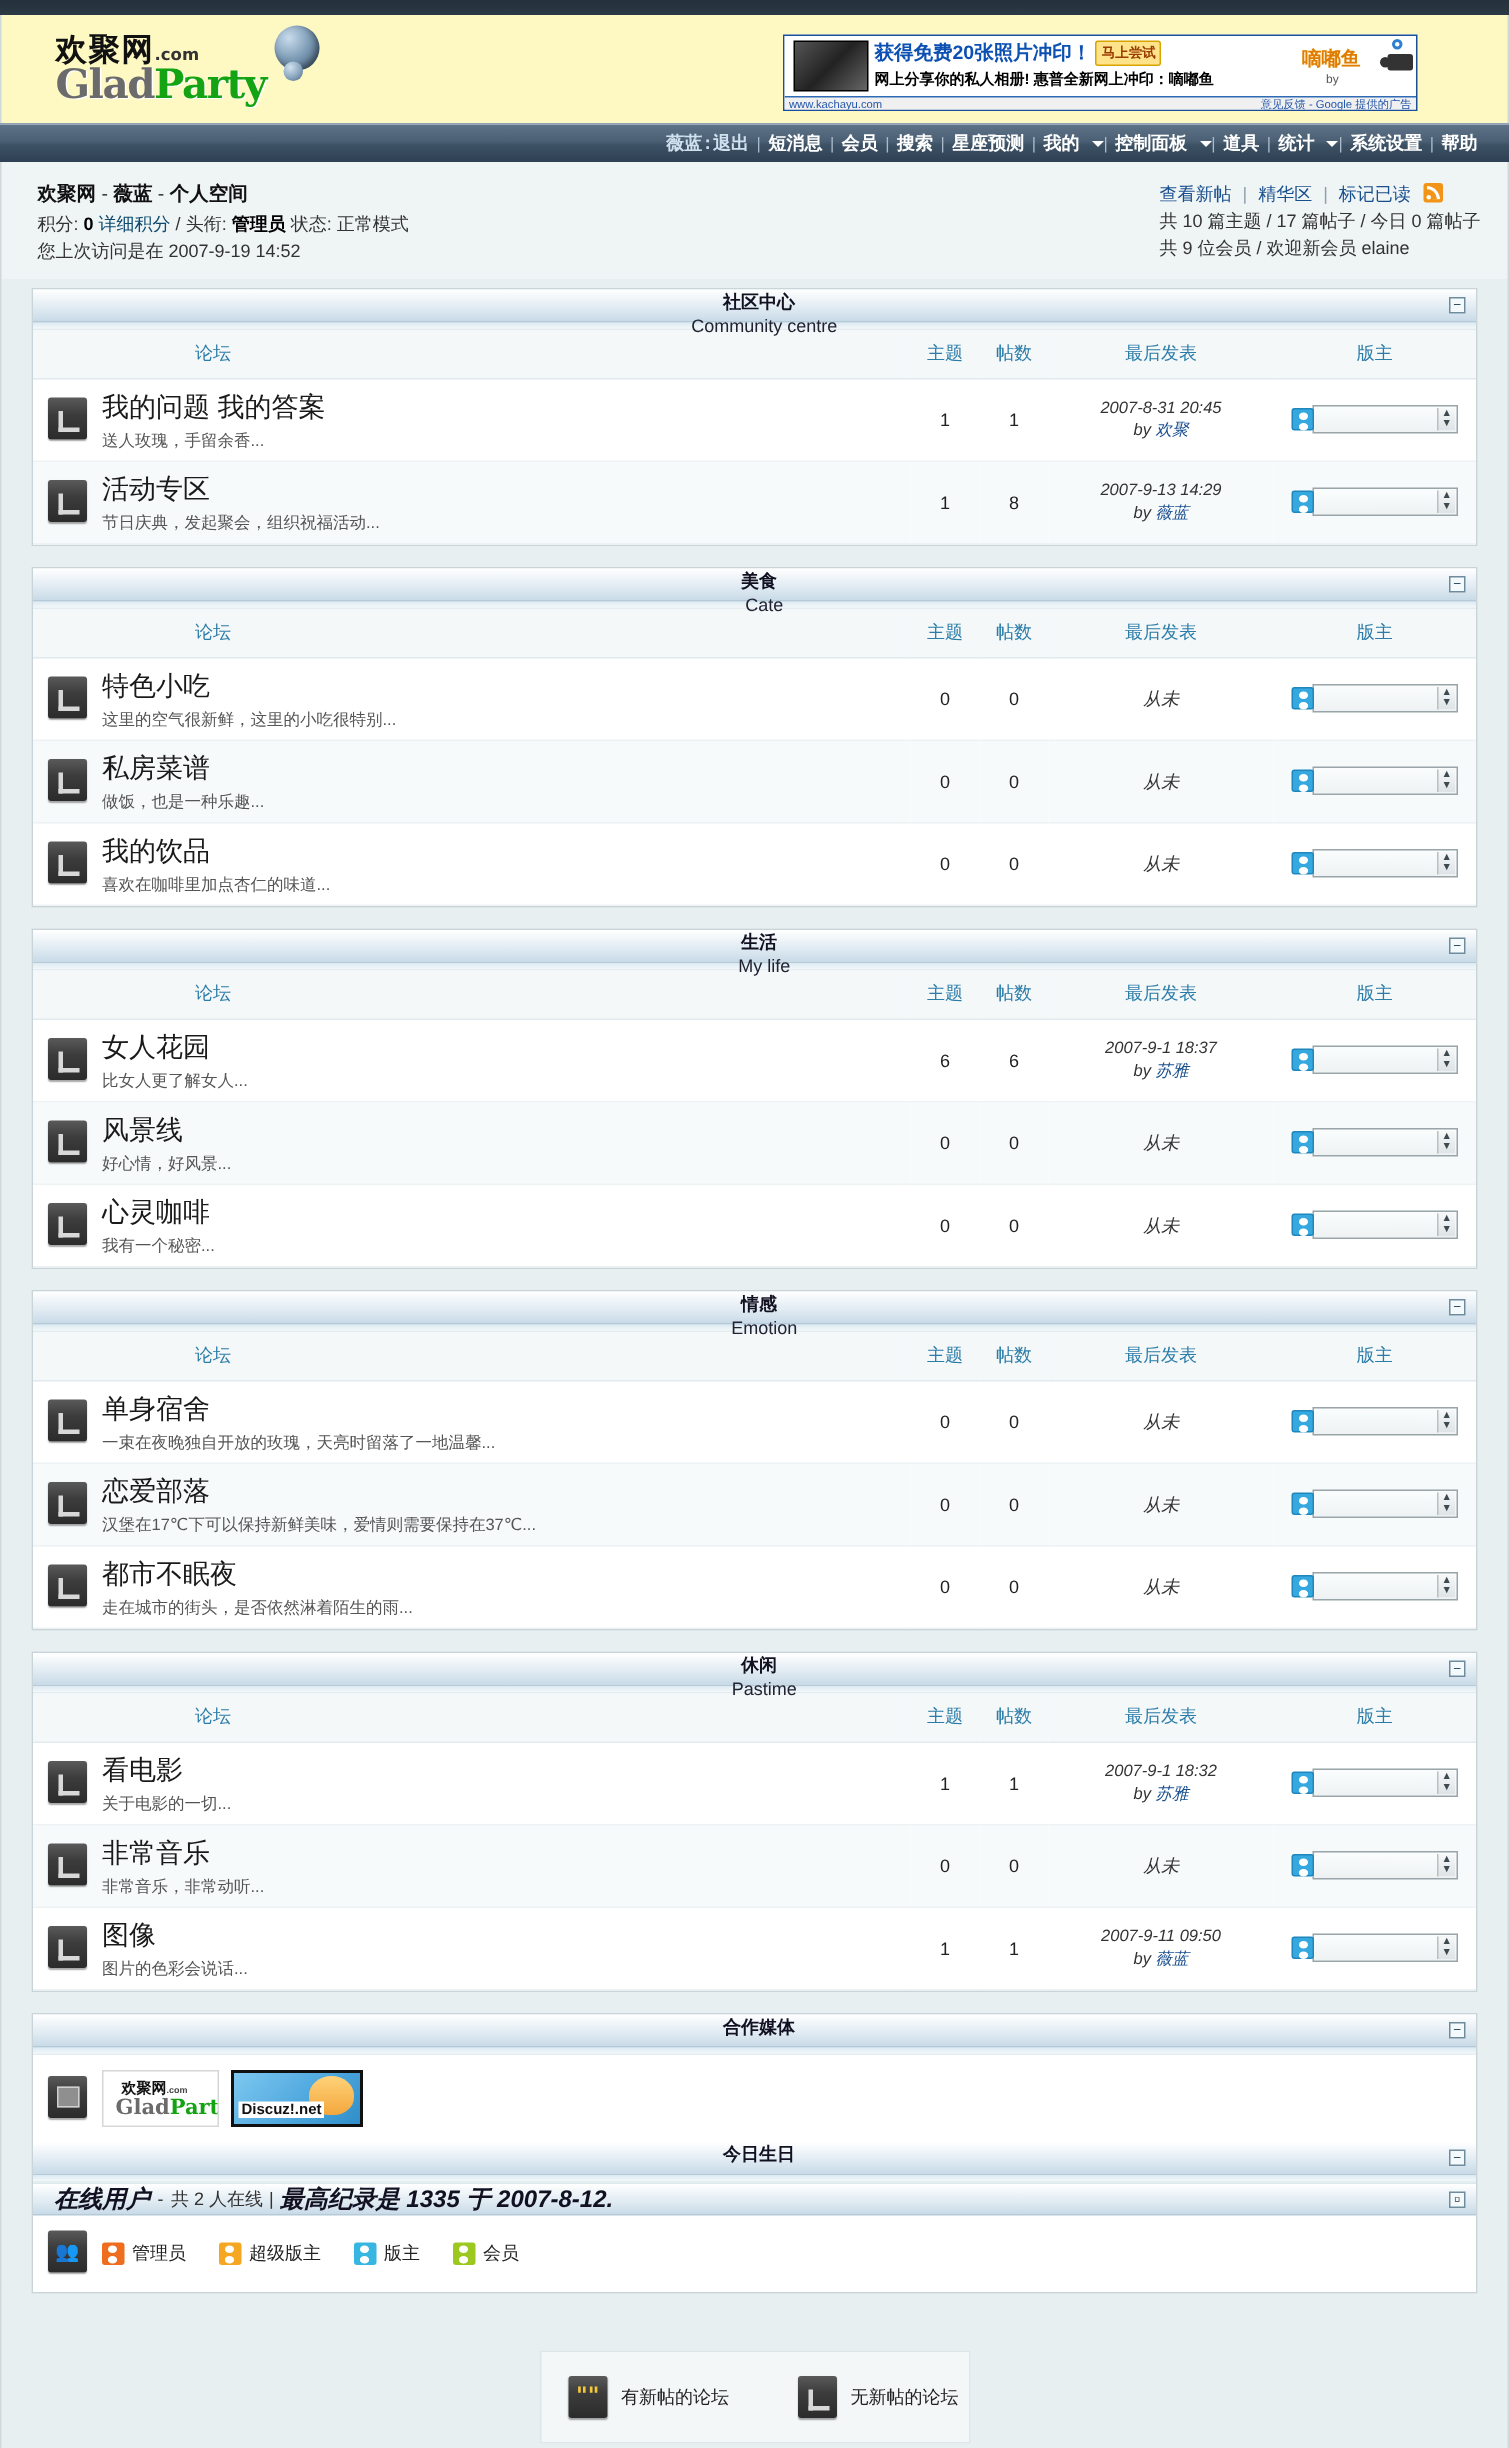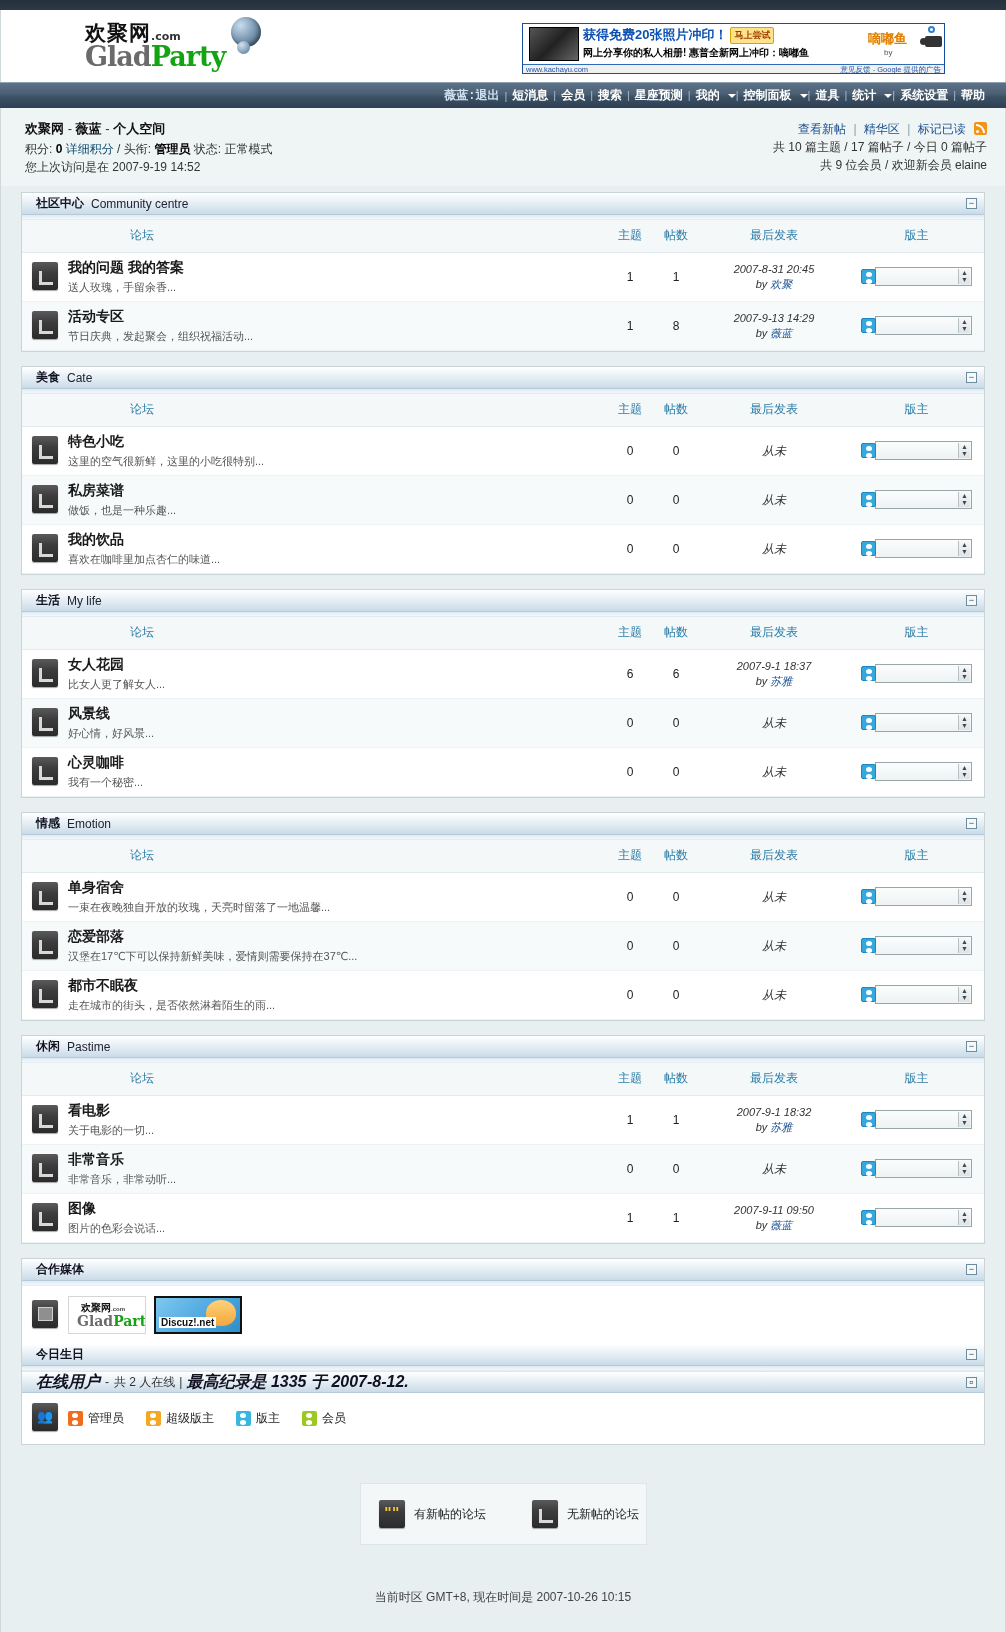--- a/index.html
+++ b/index.html
@@ -12,27 +12,26 @@
   }
   .page { width: 1006px; margin: 0 auto; position: relative; }
 
   
   .topbar {
     height: 10px;
     background: linear-gradient(to bottom, #24303c, #2c3a46);
   }
   .header {
     height: 72px;
-    background: #ffffff;
+    background: #fef9c3;
     border-left: 1px solid #cfd9dc;
     border-right: 1px solid #cfd9dc;
     position: relative;
     display: flex;
     align-items: center;
-    padding-left: 48px;
   }
   .logo {
     margin-left: 36px;
     position: relative;
     width: 180px; height: 62px;
   }
   .logo .l1 {
     font-family: "DejaVu Sans", sans-serif;
     font-weight: bold; font-size: 21px; color: #111;
     letter-spacing: 1px;
@@ -150,21 +149,21 @@
     display: flex; justify-content: space-between;
     line-height: 18px;
   }
   .infostrip .left .title {
     font-size: 13px; font-weight: bold; color: #111; margin-bottom: 2px;
   }
   .infostrip .left .title .reg { font-weight: normal; color: #333; }
   .infostrip .left .row { font-size: 12px; color: #333; }
   .infostrip .left .row b { color: #000; }
   .infostrip .left a { color: #0c4a6e; text-decoration: none; }
-  .infostrip .right { text-align: right; font-size: 12px; color: #333; }
+  .infostrip .right { font-size: 12px; color: #333; }
   .infostrip .right a { color: #1a4f8e; text-decoration: none; }
   .infostrip .right .sep { color: #8fa0ab; margin: 0 4px; }
   .rss {
     display: inline-block; width: 13px; height: 13px; vertical-align: -2px;
     background: #f29417; border-radius: 2px; position: relative; margin-left: 5px;
   }
   .rss:before {
     content:""; position:absolute; left: 2px; bottom: 2px;
     width: 3px; height: 3px; background: #fff; border-radius: 50%;
   }
@@ -185,20 +184,21 @@
     background: #fff;
     border: 1px solid #c8d4d8;
     margin-bottom: 14px;
   }
   .cat-head {
     height: 22px;
     background: linear-gradient(to bottom, #ffffff 0%, #e2ecf3 55%, #c9dbe8 100%);
     border-bottom: 1px solid #b5cad8;
     display: flex; align-items: center; padding: 0 8px 0 14px;
     position: relative;
+    flex-direction: column;
   }
   .cat-head .cn { font-size: 12px; font-weight: bold; color: #112; }
   .cat-head .en { font-size: 12px; color: #223; margin-left: 7px; }
   .collapse {
     position: absolute; right: 7px; top: 5px;
     width: 11px; height: 11px;
     border: 1px solid #6f8c9e; background: #f4f9fc;
     color: #2a4a5e; font-size: 9px; line-height: 8px; text-align: center;
     cursor: pointer;
   }
@@ -245,21 +245,21 @@
     text-align: center;
     background: radial-gradient(circle at 50% 42%, #e8e8e8 0%, #bdbdbd 55%, #8f8f8f 100%);
     border-radius: 50%; transform: scale(.62); transform-origin: 50% 50%;
   }
   .ficon.online:after {
     content: "\1F465"; left: 0; top: 0; width: 26px; height: 28px;
     border: none; color: #cfcfcf; font-size: 13px; line-height: 28px; text-align: center;
   }
   td.c-name { text-align: left; }
   .fname {
-    font-size: 14px; font-weight: bold; color: #1a1a1a; text-decoration: none;
+    font-size: 18px; font-weight: normal; color: #1a1a1a; text-decoration: none;
   }
   .fdesc { font-size: 11px; color: #555; margin-top: 3px; }
   td.c-num {
     width: 46px; text-align: center; font-size: 12px; color: #222;
   }
   td.c-last {
     width: 150px; text-align: center; font-size: 11px; color: #333; line-height: 15px; font-style: italic;
   }
   td.c-last .by a { color: #1a4f8e; text-decoration: none; }
   td.c-last .never { color: #333; font-size: 12px; }

